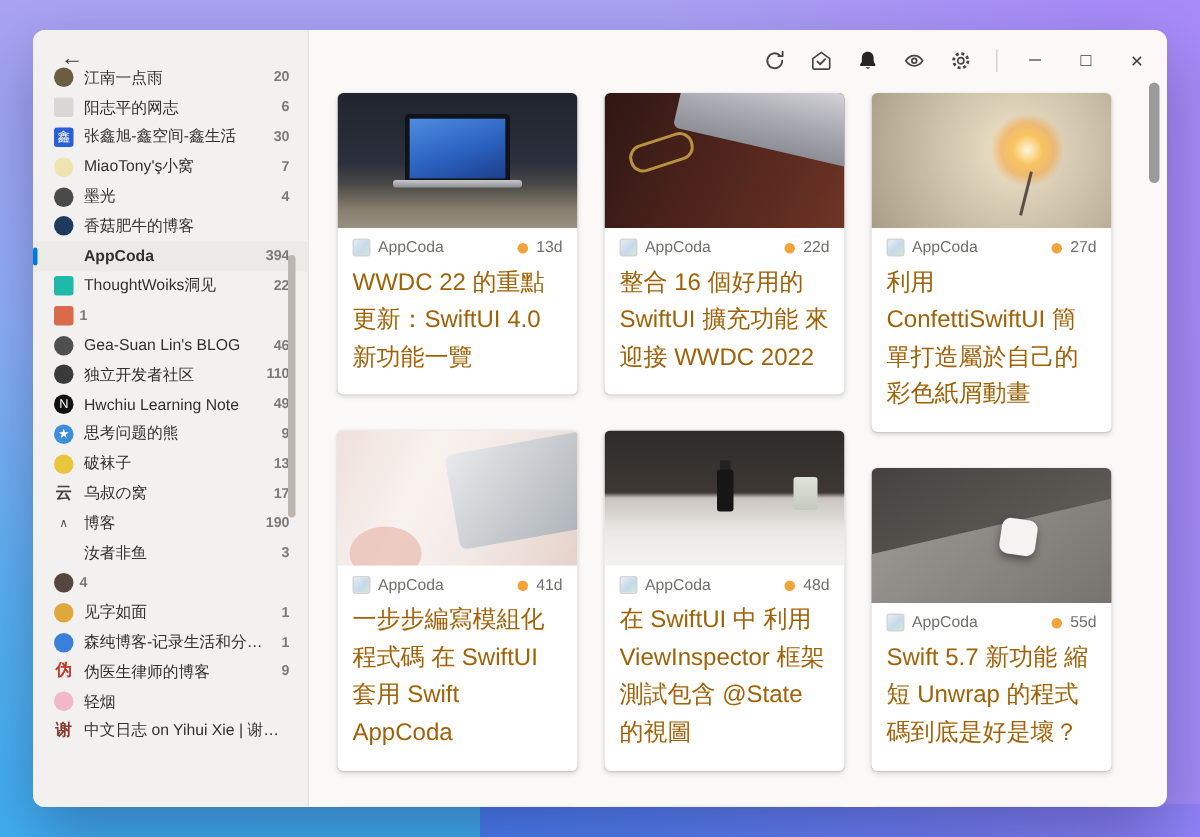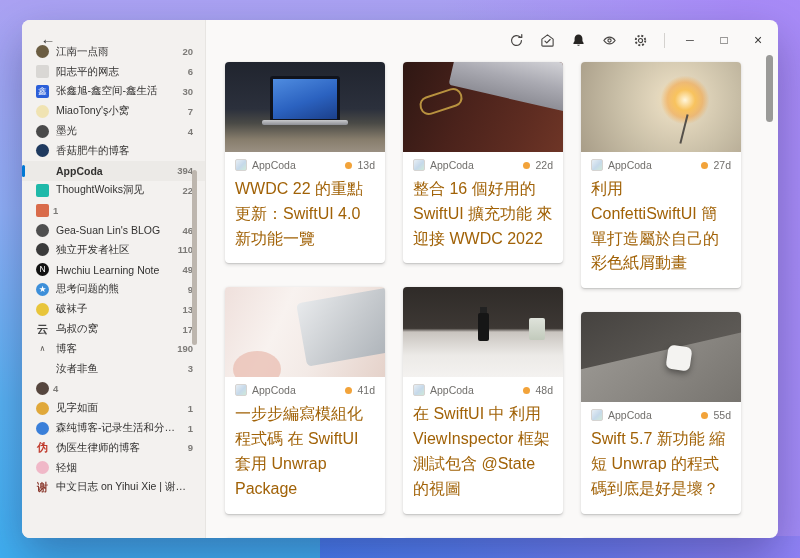--- a/index.html
+++ b/index.html
@@ -301,21 +301,21 @@
           <div class="title" data-name="article-title">WWDC 22 的重點更新：SwiftUI 4.0 新功能一覽</div>
         </div>
         <div class="card" data-name="article-card">
           <div class="thumb t4" data-name="article-thumbnail"></div>
           <div class="meta" data-name="card-meta">
             <div class="fav" data-name="source-favicon"></div>
             <div class="src" data-name="source-name">AppCoda</div>
             <div class="dot" data-name="unread-dot" style="background: rgb(242, 163, 58);"></div>
             <div class="age" data-name="article-age">41d</div>
           </div>
-          <div class="title" data-name="article-title">一步步編寫模組化程式碼 在 SwiftUI 套用 Unwrap Package</div>
+          <div class="title" data-name="article-title">一步步編寫模組化程式碼 在 SwiftUI 套用 Swift AppCoda</div>
         </div>
         <div class="card" data-name="article-card">
           <div class="thumb t7" data-name="article-thumbnail"></div>
         </div>
       </div>
     <div class="col" data-name="grid-column">
         <div class="card" data-name="article-card">
           <div class="thumb t2" data-name="article-thumbnail"></div>
           <div class="meta" data-name="card-meta">
             <div class="fav" data-name="source-favicon"></div>

